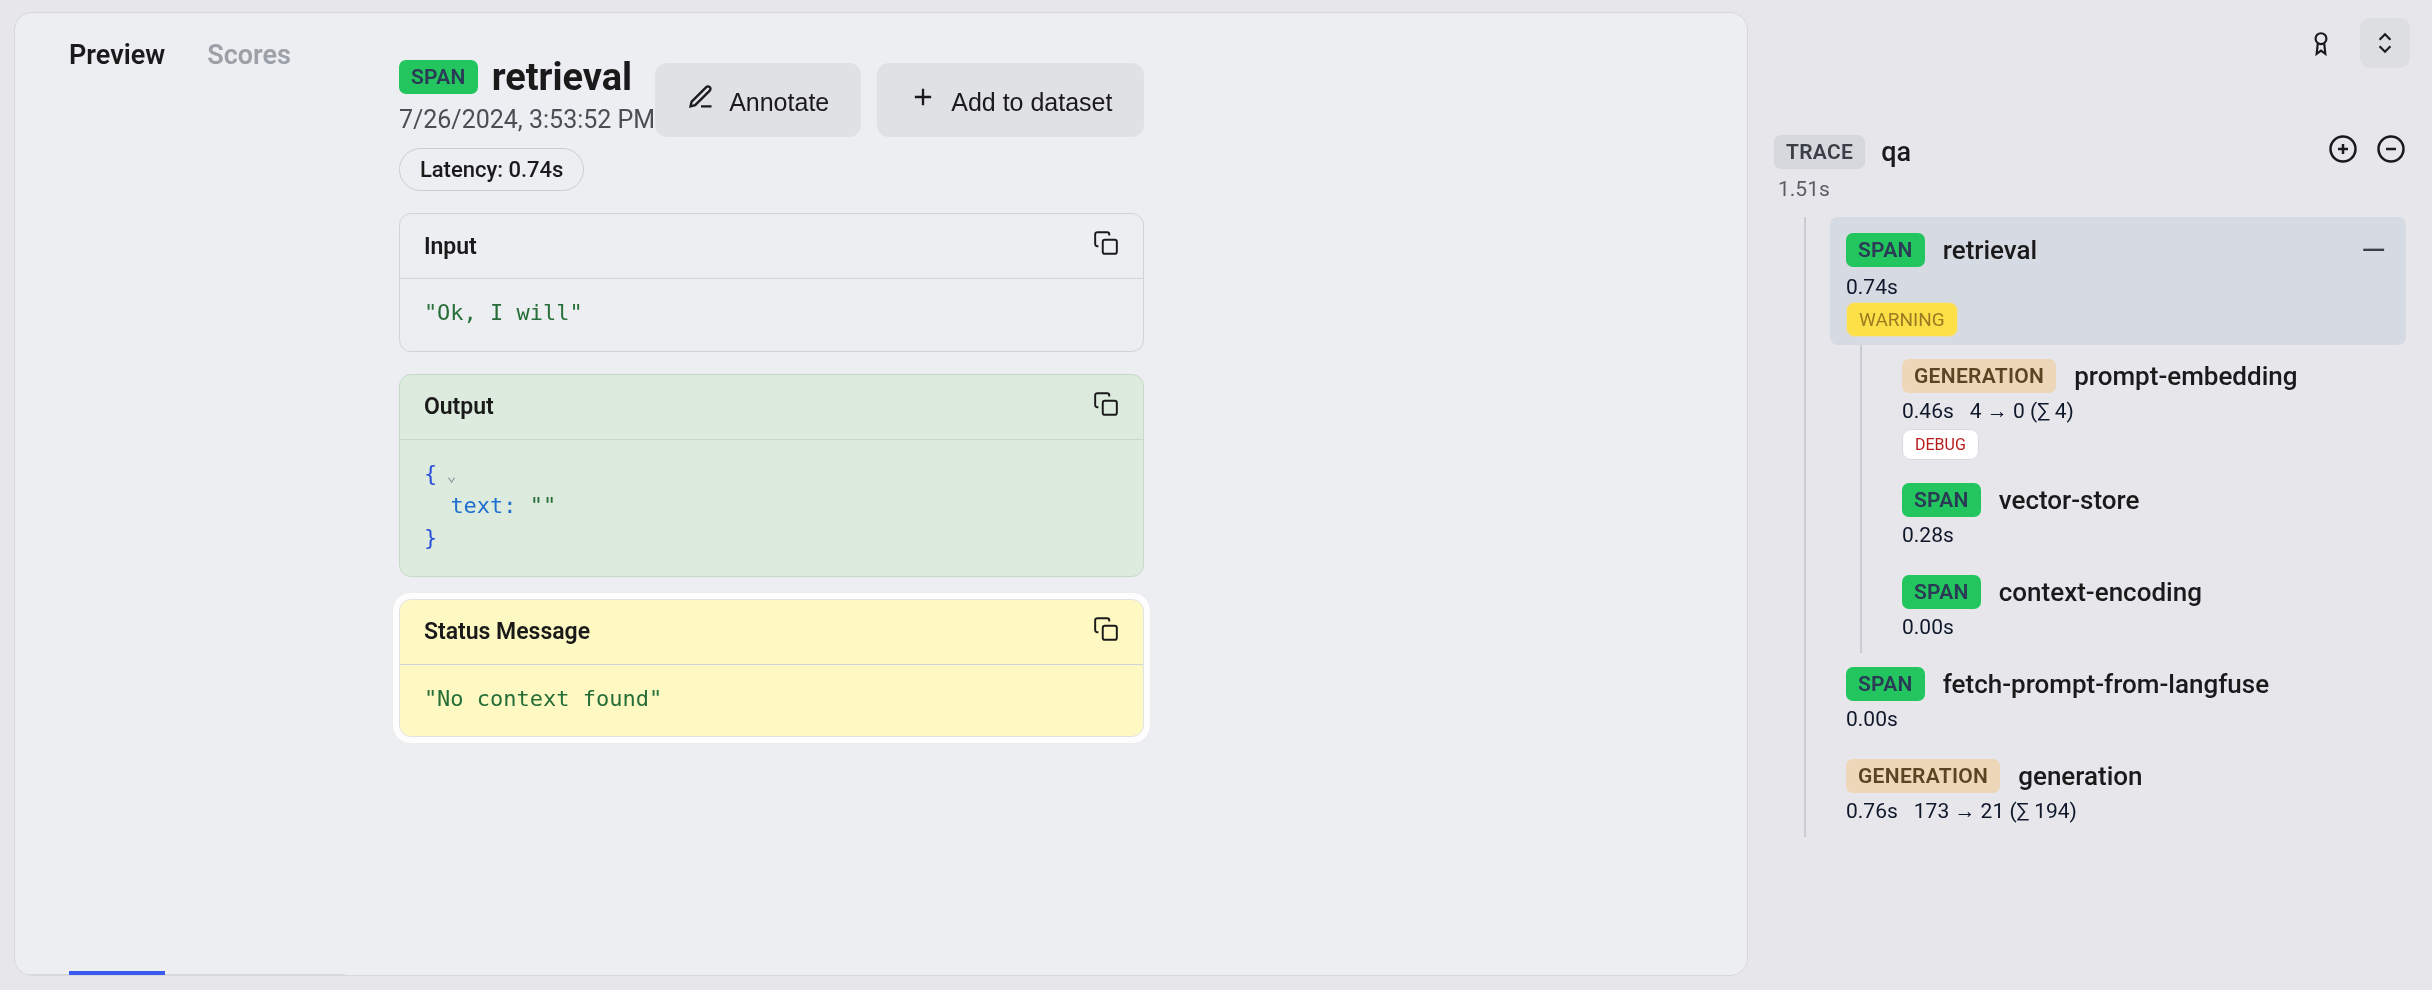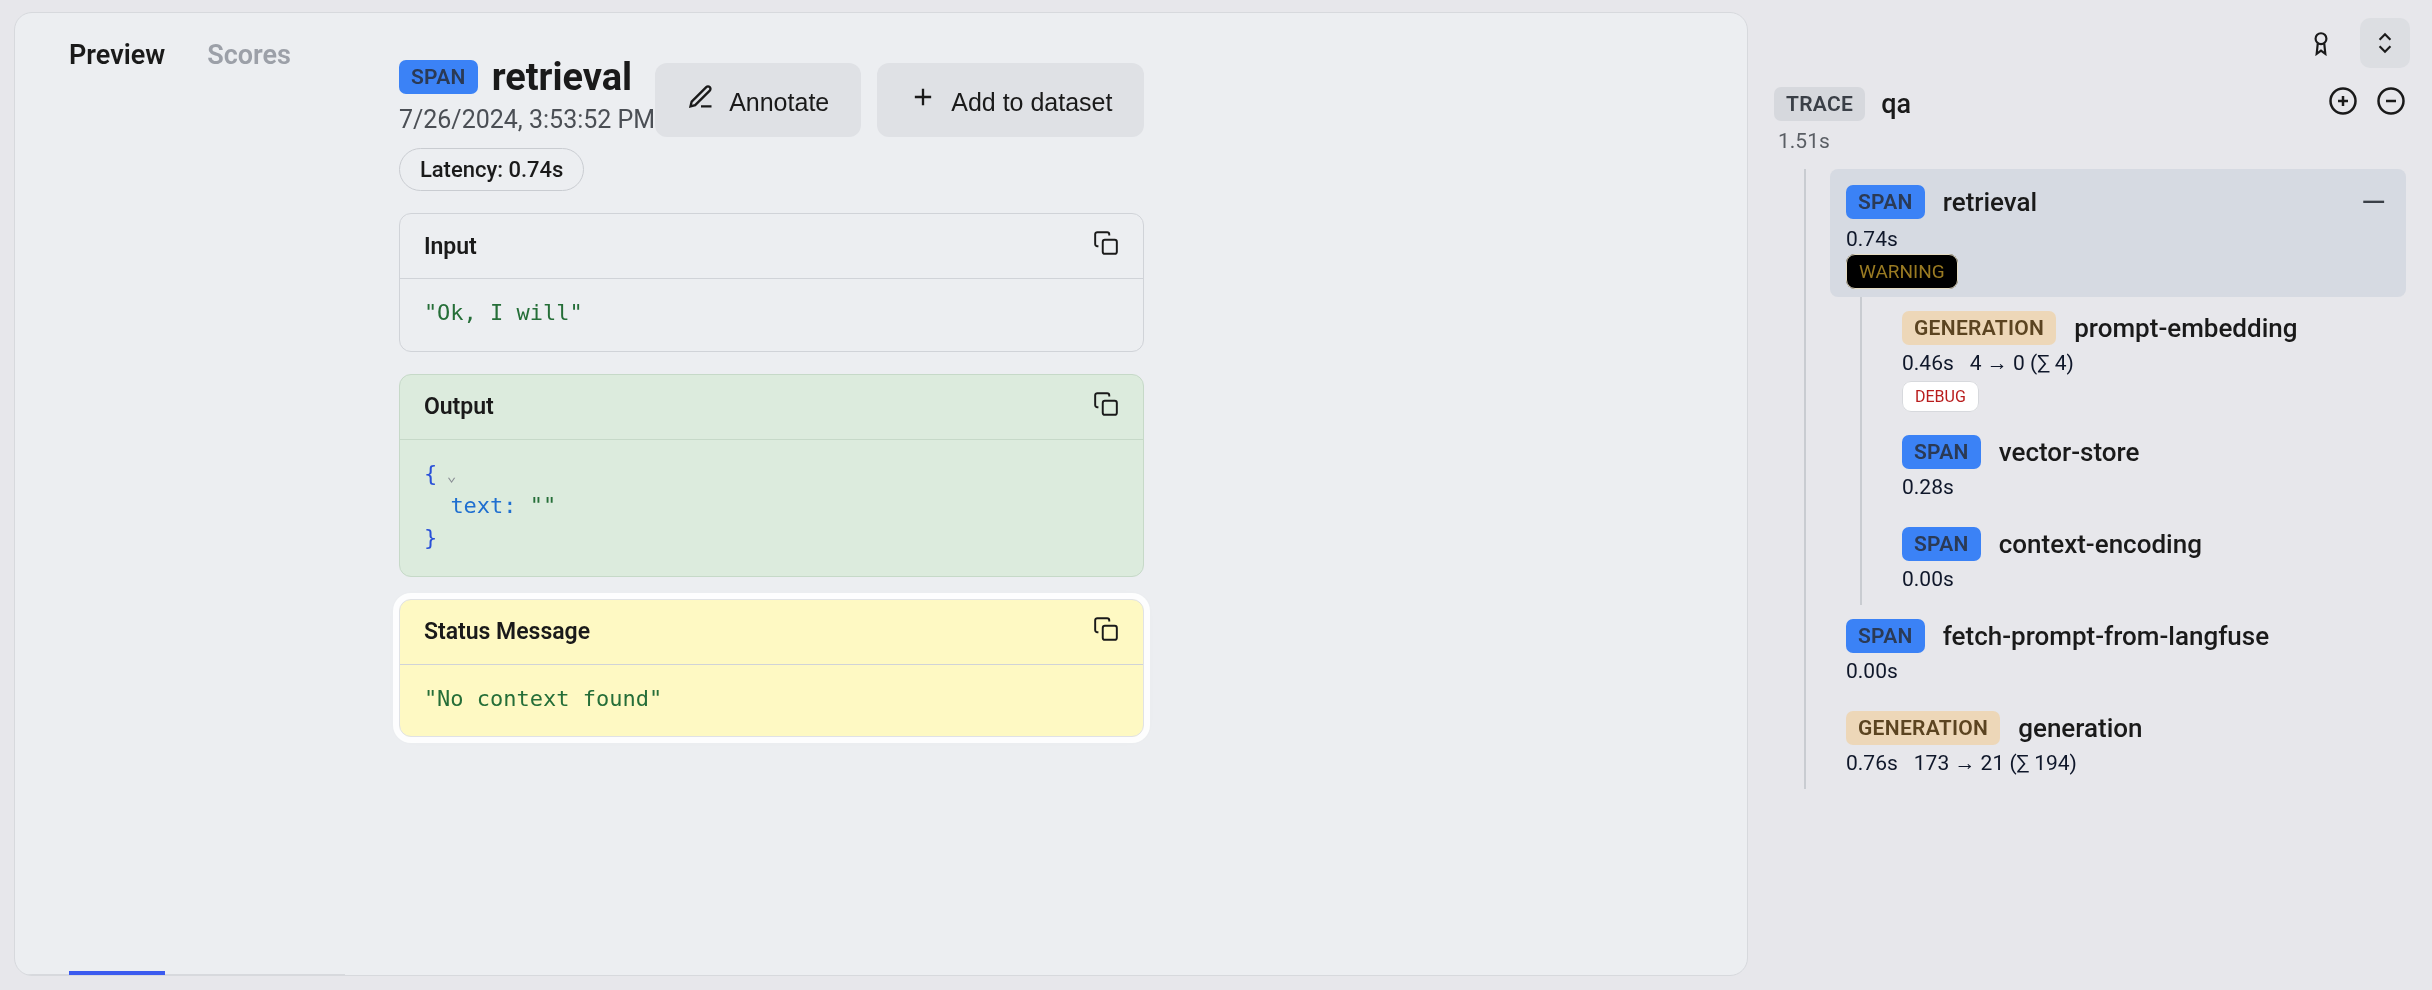--- a/index.html
+++ b/index.html
@@ -65,24 +65,24 @@
   }
   .badge {
     display: inline-flex;
     align-items: center;
     font-size: 21px;
     font-weight: 600;
     padding: 5px 12px;
     border-radius: 7px;
     letter-spacing: 0.3px;
   }
-  .badge-span { background: #3b82f6; color: #2b3a55; }
+  .badge-span { background: #22c55e; color: #2b3a55; }
   .badge-trace { background: #d6d8dd; color: #3a3f47; }
   .badge-gen { background: #edd7b8; color: #5b4421; }
-  .badge-warn { background: #000000; border:1.5px solid #e6dcc2; color: #9a7b22; font-size:19px; padding:5px 12px; border-radius:9px;}
+  .badge-warn { background: #fde047; border:1.5px solid #e6dcc2; color: #9a7b22; font-size:19px; padding:5px 12px; border-radius:9px;}
   .badge-debug { background: #ffffff; border:1.5px solid #d7d9dd; color:#b91c1c; font-size:16px; padding:5px 12px; border-radius:9px;}
   .span-title {
     font-size: 38px;
     font-weight: 700;
   }
   .timestamp {
     font-size: 25px;
     color: #4b4f55;
     margin-top: 6px;
   }
@@ -171,20 +171,21 @@
     cursor: pointer;
   }
   .icon-btn.filled { background: #dcdee2; }
   .icon-btn svg { width:26px; height:26px; stroke:#1a1a1a; stroke-width:2; fill:none; }
 
   .trace-root {
     display: flex;
     flex-direction: column;
     gap: 6px;
     padding: 0 4px;
+    margin-top: 48px;
   }
   .trace-head {
     display: flex;
     align-items: center;
     justify-content: space-between;
   }
   .trace-head-left { display:flex; align-items:center; gap:16px;}
   .trace-title { font-size: 27px; font-weight: 500; }
   .trace-actions { display:flex; gap:18px; }
   .trace-meta { font-size: 21px; color:#5a5e64; margin-top:2px; margin-left:4px;}

